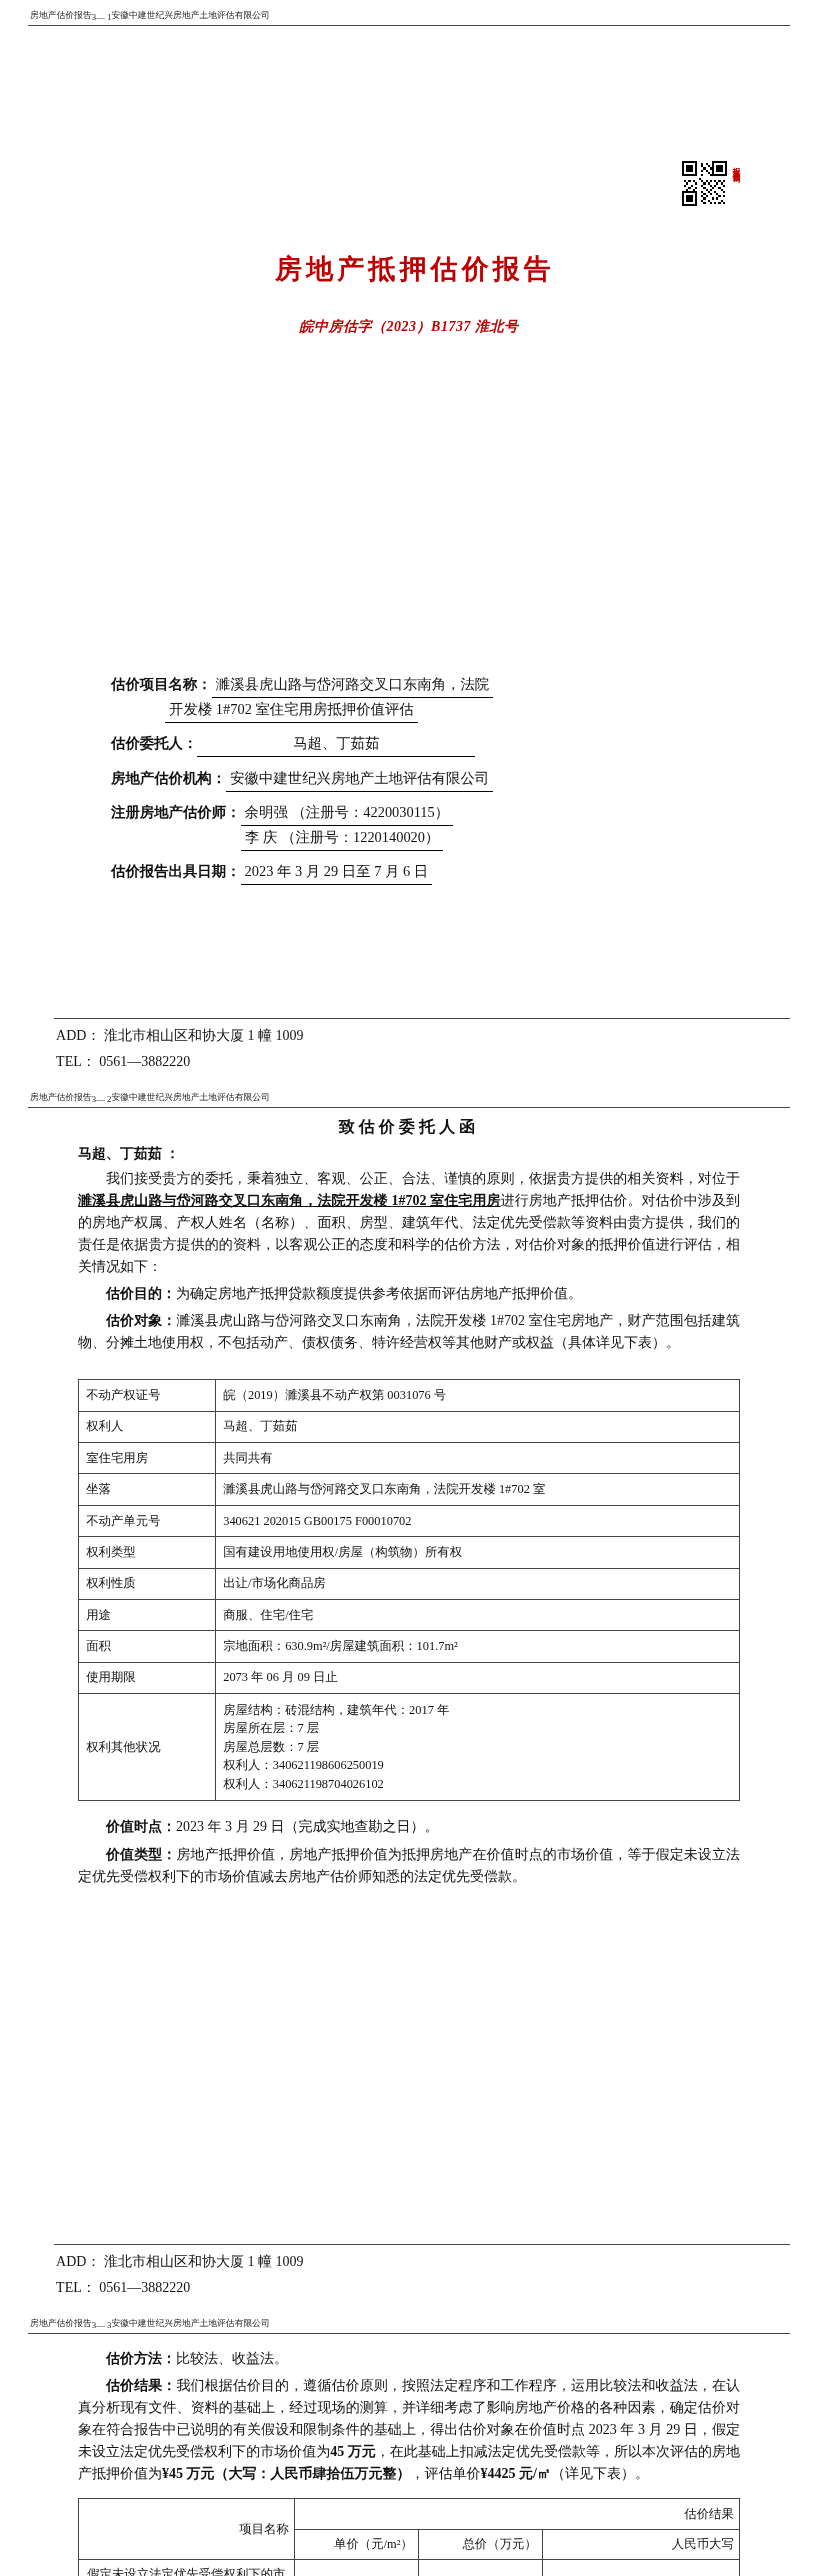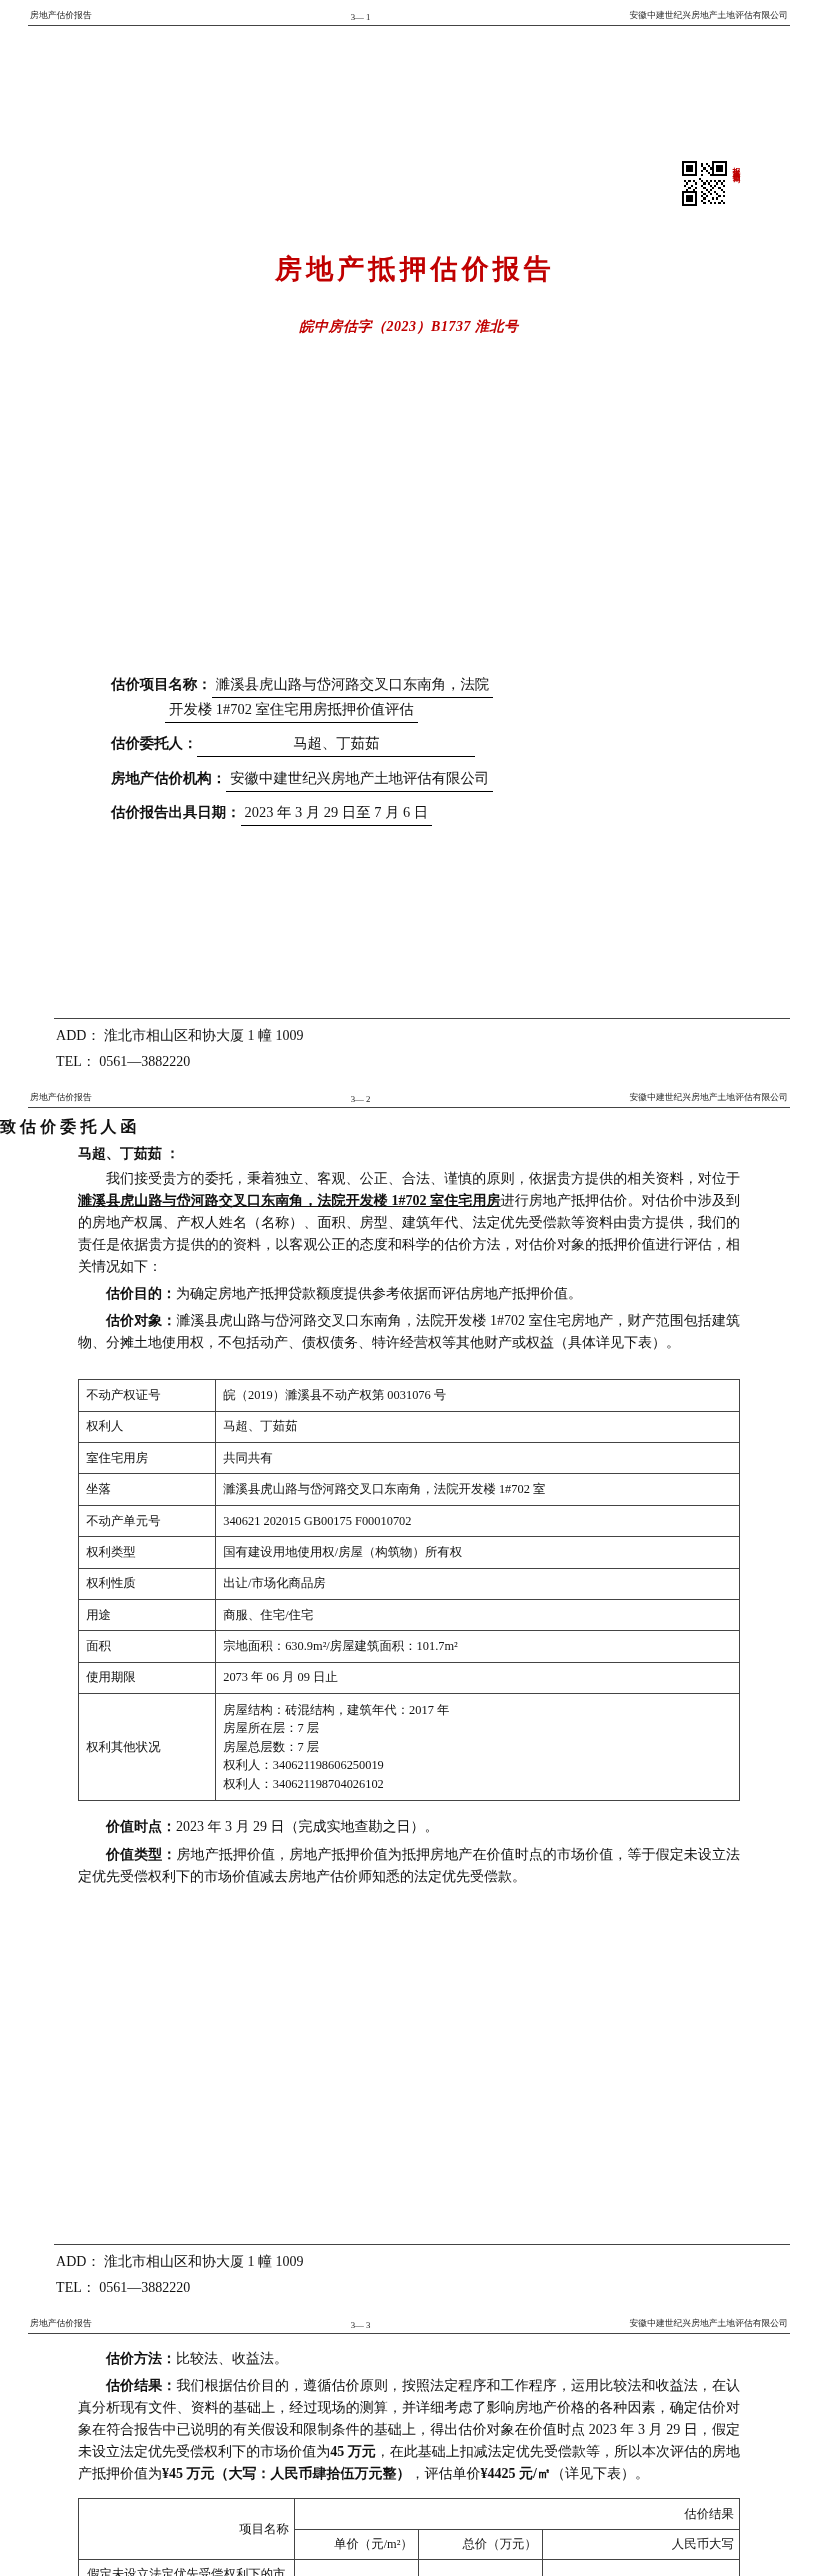--- a/index.html
+++ b/index.html
@@ -12,21 +12,21 @@
   }
   .page { position:relative; overflow:hidden; background:#fff; }
   #page1 { height:1082px; }
   #page2 { height:1226px; }
   #page3 { height:992px; }
 
   .pagehead {
     margin:0 28px;
     padding:10.3px 2.1px 3.1px 2.1px;
     border-bottom:0.8px solid #444;
-    display:flex; justify-content:space-between; align-items:flex-end;
+    display:flex; justify-content:flex-start; align-items:flex-end;
     font-size:8.8px; color:#222;
   }
   .pagefoot {
     position:absolute; left:28px; right:28px; bottom:8.2px;
     border-top:0.8px solid #444;
     padding:4.1px 2.1px 0 2.1px;
     font-size:14px; line-height:1.8; color:#111;margin-left:26px;
   }
 
   .qr-wrap { display:flex; justify-content:flex-end; align-items:flex-start; margin:135px 77px 0 0; gap:4.1px; }
@@ -37,21 +37,21 @@
   .docno { margin-top:32px; text-align:center; font-size:14px; font-weight:bold; color:#c00000; letter-spacing:0.5px;font-style:italic; }
 
   .cover-form { margin:337px 0 0 111px; font-size:14.4px; line-height:1.6; }
   .cover-row { margin-bottom:9.3px; }
   .cover-label { font-weight:bold; }
   .uval { border-bottom:0.8px solid #000; padding:0 4.1px 1px 4.1px; display:inline-block; }
   .uval.center { min-width:278px; text-align:center; }
   .cont1 { margin-left:54px; }
   .cont2 { margin-left:130px; }
 
-  .h2 { margin-top:8.2px; text-align:left; font-size:16px; font-weight:bold; letter-spacing:4.1px;font-family:Liberation Mono, monospace; }
+  .h2 { margin-top:8.2px; text-align:center; font-size:16px; font-weight:bold; letter-spacing:4.1px;font-family:Liberation Mono, monospace; }
   .salutation { margin:7.2px 78px 0 78px; font-size:14px; font-weight:bold; }
   .para { margin:5.2px 78px 0 78px; font-size:14px; line-height:22px; text-align:justify; text-indent:28px; }
   .b { font-weight:bold; }
   .ub { font-weight:bold; text-decoration:underline; }
 
   table.tbl { border-collapse:collapse; margin:25px auto 0 auto; width:662px; font-size:12.4px; }
   table.tbl td, table.tbl th { border:0.8px solid #444; padding:6.7px 7.2px; vertical-align:middle; font-weight:normal; text-align:left; }
   table.tbl td.lab { width:137px; }
   .preline { white-space:pre-line; line-height:18.5px; }
 
@@ -99,20 +99,24 @@
       <span class="cover-label">估价项目名称：</span><span class="uval">濉溪县虎山路与岱河路交叉口东南角，法院</span>
       <div class="cont1"><span class="uval">开发楼 1#702 室住宅用房抵押价值评估</span></div>
     </div>
     <div class="cover-row">
       <span class="cover-label">估价委托人：</span><span class="uval center">马超、丁茹茹</span>
     </div>
     <div class="cover-row">
       <span class="cover-label">房地产估价机构：</span><span class="uval">安徽中建世纪兴房地产土地评估有限公司</span>
     </div>
     <div class="cover-row">
+      <span class="cover-label">注册房地产估价师：</span><span class="uval">余明强  （注册号：4220030115）</span>
+      <div class="cont2"><span class="uval">李  庆  （注册号：1220140020）</span></div>
+    </div>
+    <div class="cover-row">
       <span class="cover-label">估价报告出具日期：</span><span class="uval">2023 年 3 月 29 日至 7 月 6 日</span>
     </div>
   </div>
 
   <div class="pagefoot">
     <div>ADD：  淮北市相山区和协大厦 1 幢 1009</div>
     <div>TEL：  0561—3882220</div>
   </div>
 </div>
 

